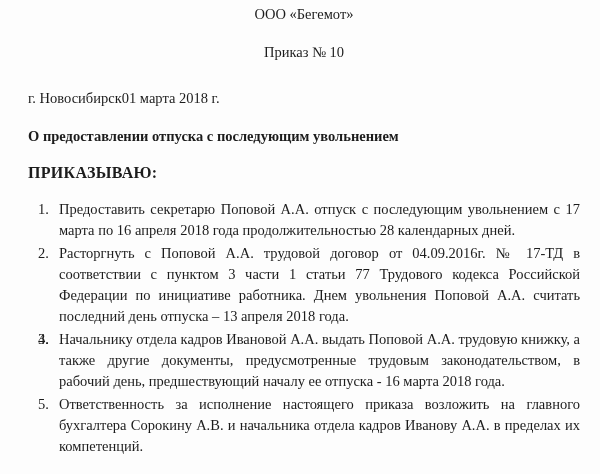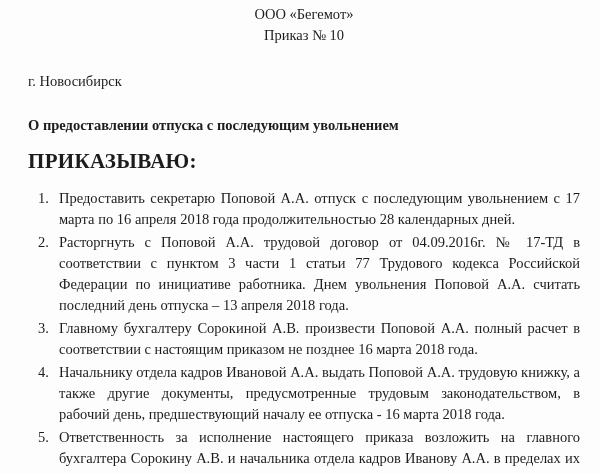--- a/index.html
+++ b/index.html
@@ -15,32 +15,32 @@
     color: #1c1c1c;
     font-family: "Liberation Serif", "DejaVu Serif", serif;
     font-size: 14.5px;
     line-height: 21px;
     box-sizing: border-box;
     padding: 4px 20px 0 28px;
     overflow: hidden;
   }
   .center { text-align: center; }
   .company { margin-top: 0; }
-  .order-title { }
+  .order-title { margin-top: 17px; }
   .meta-row {
     display: flex;
     margin-top: 25px;
   }
   .subject {
     font-weight: bold;
-    margin-top: 23px;
+    margin-top: 17px;
   }
   .decree {
     font-weight: bold;
-    font-size: 21px;
+    font-size: 16px;
     letter-spacing: 0.3px;
     margin-top: 15px;
   }
   .order-list {
     margin-top: 16px;
   }
   .order-item {
     position: relative;
     padding-left: 31px;
     text-align: justify;
@@ -56,41 +56,41 @@
 <body>
 
 <div class="page">
 
   <div class="center company">ООО «Бегемот»</div>
 
   <div class="center order-title">Приказ № 10</div>
 
   <div class="meta-row">
     <span>г. Новосибирск</span>
+    <span>01 марта 2018 г.</span>
   </div>
 
   <div class="subject">О предоставлении отпуска с последующим увольнением</div>
 
   <div class="decree">ПРИКАЗЫВАЮ:</div>
 
   <div class="order-list">
 
     <div class="order-item">
       <span class="num">1.</span>
       <span>Предоставить секретарю Поповой А.А. отпуск с последующим увольнением с 17 марта по 16 апреля 2018 года продолжительностью 28 календарных дней.</span>
     </div>
 
     <div class="order-item">
       <span class="num">2.</span>
       <span>Расторгнуть с Поповой А.А. трудовой договор от 04.09.2016г. № 17-ТД в соответствии с пунктом 3 части 1 статьи 77 Трудового кодекса Российской Федерации по инициативе работника. Днем увольнения Поповой А.А. считать последний день отпуска – 13 апреля 2018 года.</span>
     </div>
 
     <div class="order-item">
       <span class="num">3.</span>
-      <span>Главному бухгалтеру Сорокиной А.В. произвести Поповой А.А. полный расчет в соответствии с настоящим приказом не позднее 16 марта 2018 года.</span>
     </div>
 
     <div class="order-item">
       <span class="num">4.</span>
       <span>Начальнику отдела кадров Ивановой А.А. выдать Поповой А.А. трудовую книжку, а также другие документы, предусмотренные трудовым законодательством, в рабочий день, предшествующий началу ее отпуска - 16 марта 2018 года.</span>
     </div>
 
     <div class="order-item">
       <span class="num">5.</span>
       <span>Ответственность за исполнение настоящего приказа возложить на главного бухгалтера Сорокину А.В. и начальника отдела кадров Иванову А.А. в пределах их компетенций.</span>

